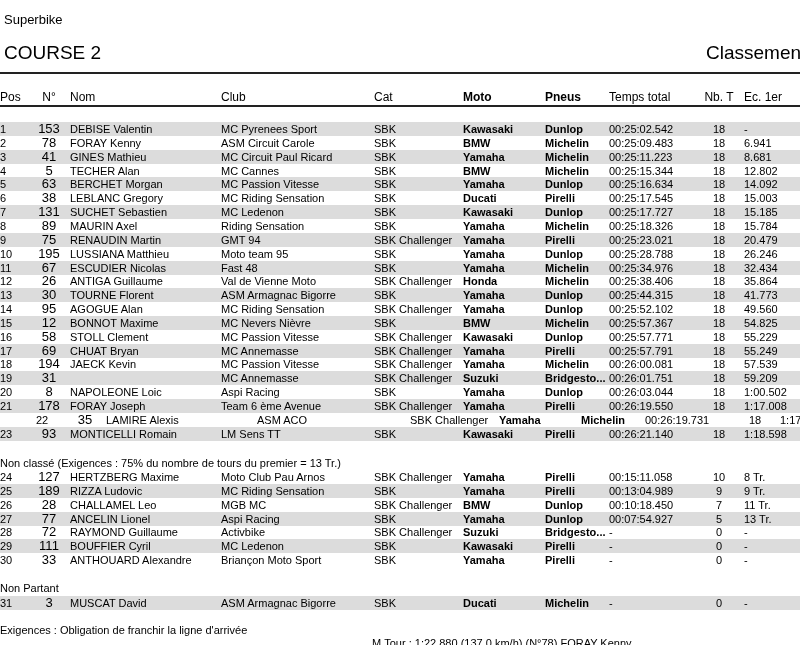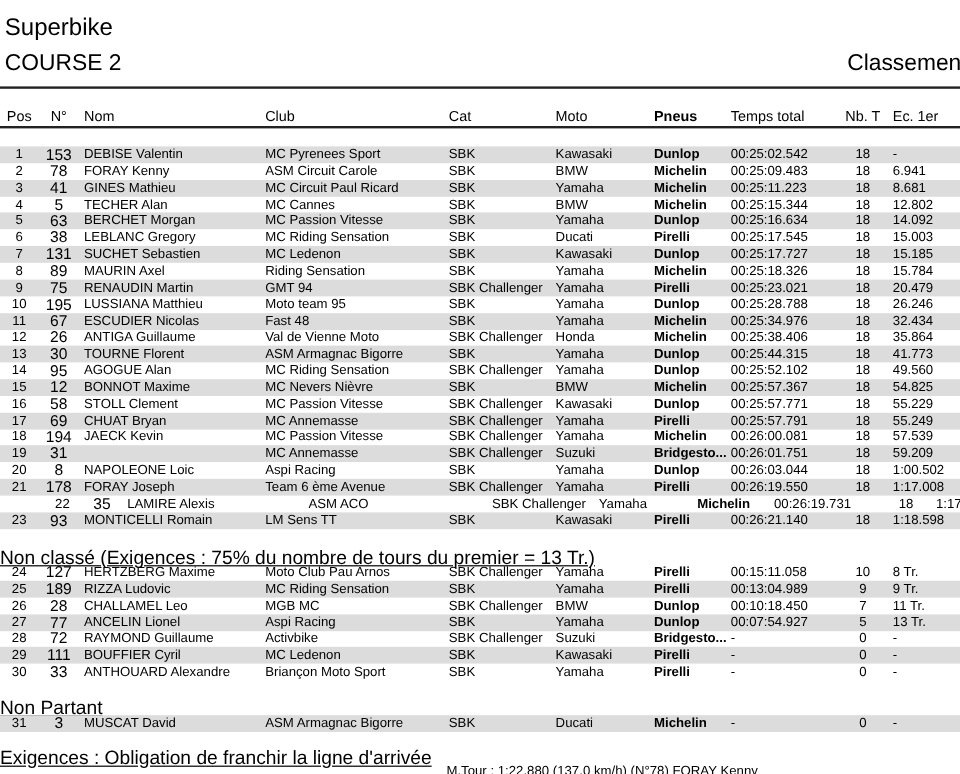--- a/index.html
+++ b/index.html
@@ -1,41 +1,41 @@
 <!DOCTYPE html>
 <html><head>
 <meta charset="utf-8">
 <style>
   html, body { margin: 0; padding: 0; background: #ffffff; }
   body {
     width: 800px; height: 645px; overflow: hidden; position: relative;
     font-family: "Liberation Sans", sans-serif; color: #000;
   }
-  .title1 { position: absolute; left: 4px; top: 12px; font-size: 20px; }
+  .title1 { position: absolute; left: 4px; top: 12px; font-size: 13px; }
   .title2 { position: absolute; left: 4px; top: 42px; font-size: 19px; }
   .title3 { position: absolute; left: 706px; top: 42px; font-size: 19px; white-space: nowrap; }
   .rule { position: absolute; left: 0; width: 800px; background: #222; }
   .rule.top { top: 72px; height: 2px; }
   .rule.hdr { top: 105px; height: 2px; }
   .head { position: absolute; top: 90px; left: 0; width: 800px; height: 14px; font-size: 12px; }
   .row { position: absolute; left: 0; width: 800px; height: 14px; font-size: 11px; line-height: 14px; font-weight: 500; }
   .row.alt { background: #dcdcdc; }
   .c { position: absolute; top: 0; white-space: nowrap; overflow: hidden; }
-  .c-pos { left: 0; width: 32px; text-align: center; }
+  .c-pos { left: 0; width: 32px; }
   .c-num { left: 34px; width: 30px; text-align: center; font-size: 13px; }
   .c-nom { left: 70px; width: 150px; }
   .c-club { left: 221px; width: 152px; }
   .c-cat { left: 374px; width: 90px; }
-  .c-moto { left: 463px; width: 82px; }
+  .c-moto { left: 463px; width: 82px; font-weight: bold; }
   .c-pneus { left: 545px; width: 64px; font-weight: bold; }
   .c-temps { left: 609px; width: 100px; }
   .c-nbt { left: 704px; width: 30px; text-align: center; }
   .c-ec { left: 744px; width: 56px; }
   .head .c { line-height: 14px; }
-  .section { position: absolute; left: 0; font-size: 16px; text-decoration: underline; white-space: nowrap; }
+  .section { position: absolute; left: 0; font-size: 11px; white-space: nowrap; }
   .footer-lap { position: absolute; left: 372px; top: 637px; font-size: 11px; white-space: nowrap; }
 </style>
 </head>
 <body>
 
 <div class="title1">Superbike</div>
 <div class="title2">COURSE 2</div>
 <div class="title3">Classement</div>
 <div class="rule top"></div>
 

